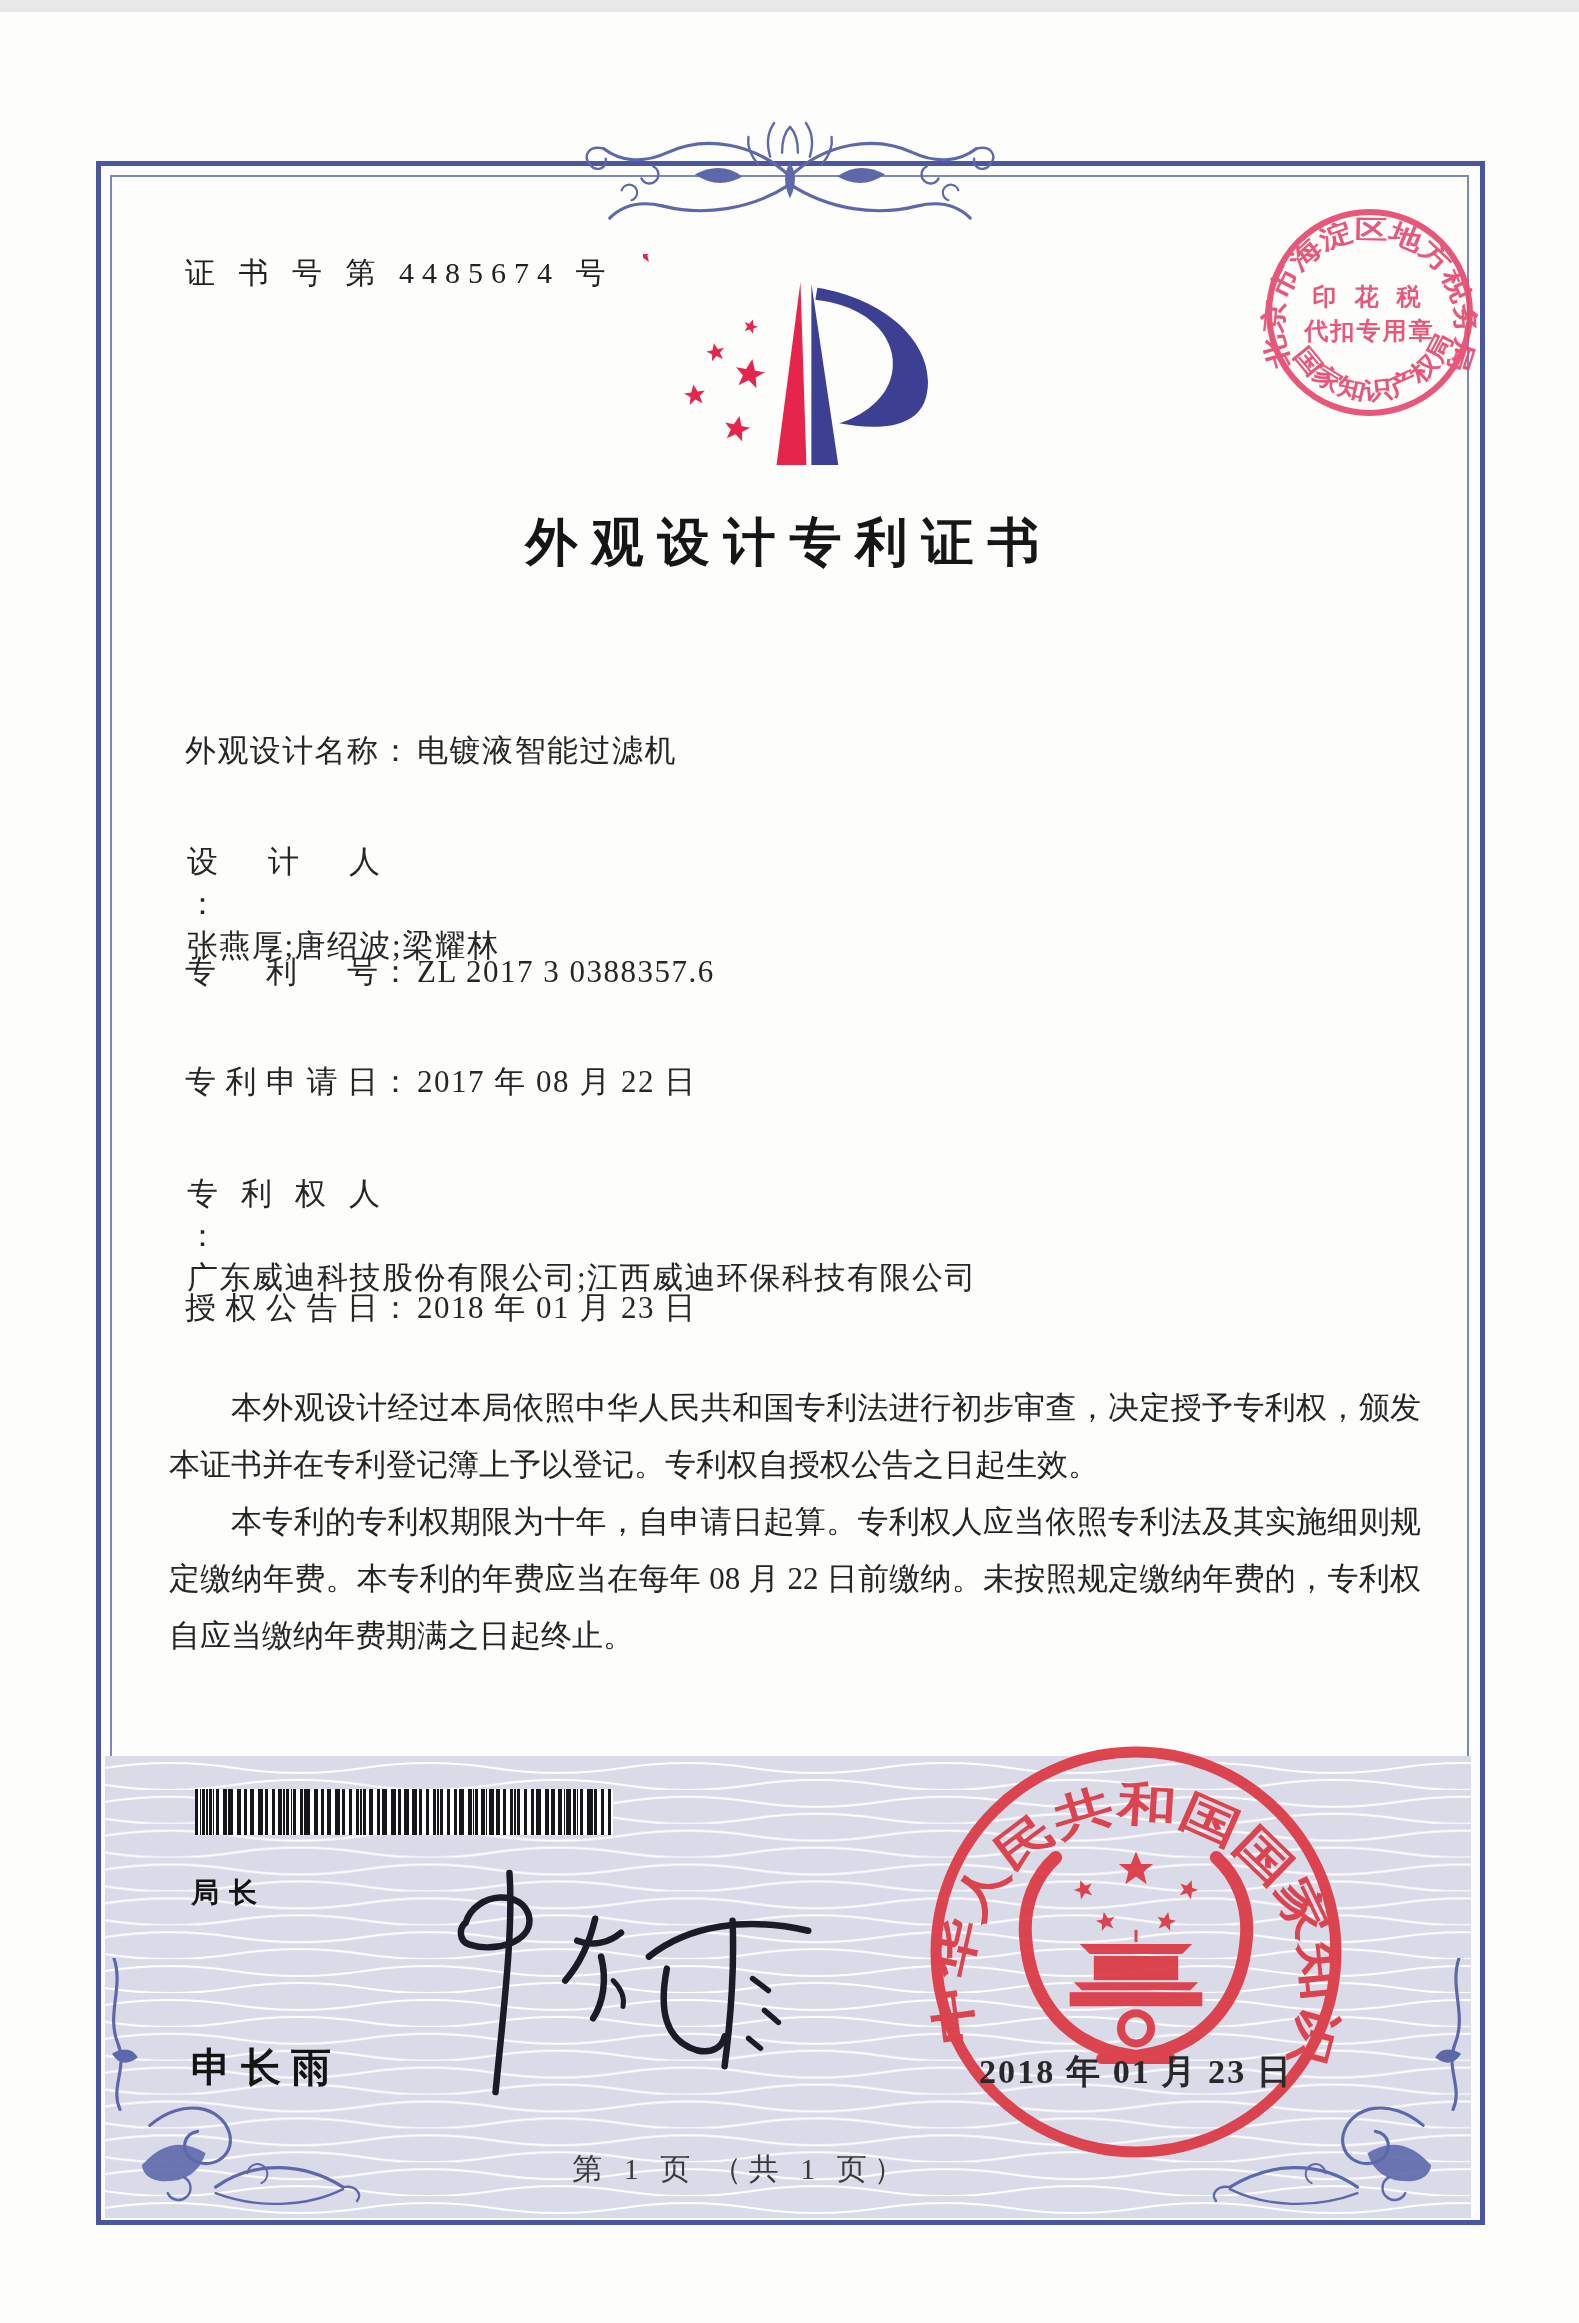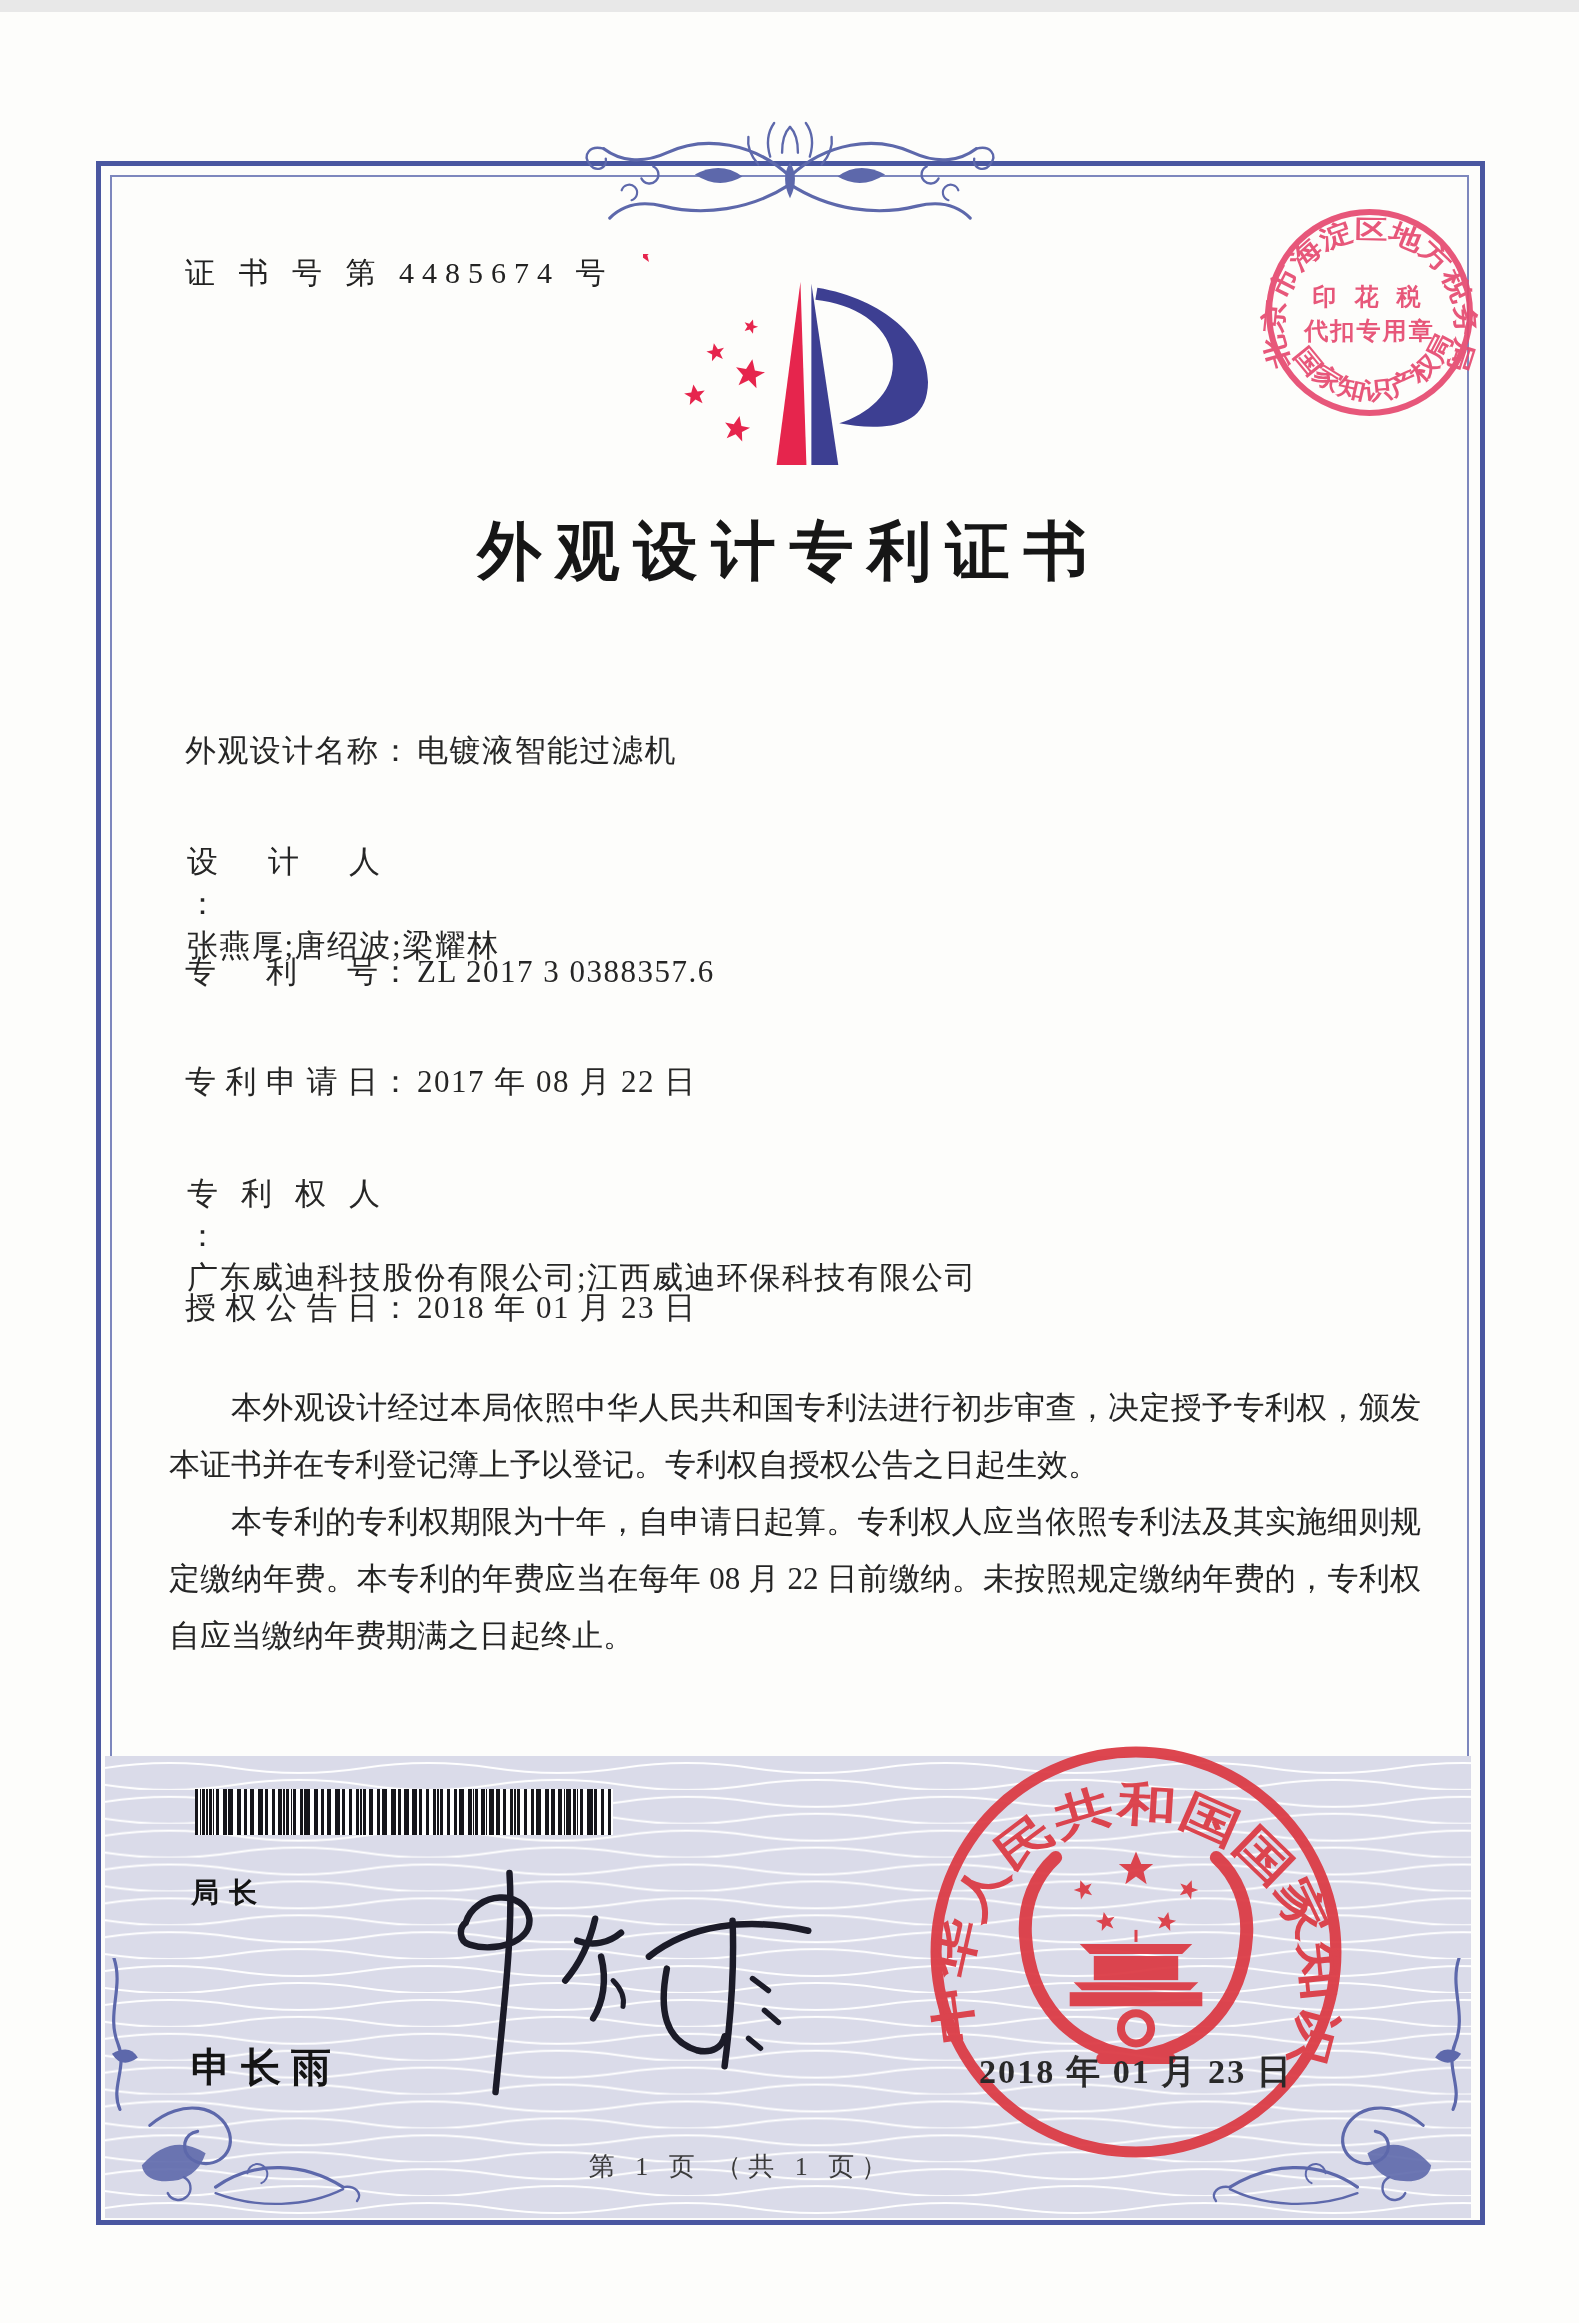--- a/index.html
+++ b/index.html
@@ -9,21 +9,21 @@
     font-family:"Liberation Serif", serif; color:#1f1f1f;
   }
   
   .frame-outer{position:absolute; left:96px; top:149px; width:1379px; height:2054px;
     border:5px solid #4a57a0;}
   .frame-inner{position:absolute; left:110px; top:163px; width:1355px; height:2030px;
     border:2px solid #7d87bd;}
   .cert-no{position:absolute; left:185px; top:241px; font-size:30px; letter-spacing:8px; color:#222;}
   .logo{position:absolute; left:643px; top:242px;}
   .title{position:absolute; left:0; top:496px; width:100%; text-align:center;
-    font-size:64px; font-weight:700; letter-spacing:14px; color:#161616;}
+    font-size:52px; font-weight:700; letter-spacing:14px; color:#161616;}
   .field-row{position:absolute; left:185px; display:flex; align-items:baseline;
     font-size:31px; color:#262626;}
   .field-row .lbl{display:inline-block; width:193px; text-align:justify; text-align-last:justify; white-space:nowrap;}
   .field-row .colon{margin:0 6px 0 2px;}
   .field-row .val{letter-spacing:1.5px; white-space:nowrap;}
   .row0{top:718px;} .row1{top:829px;flex-direction:column;} .row2{top:939px;}
   .row3{top:1049px;} .row4{top:1161px;flex-direction:column;} .row5{top:1275px;}
   .body-text{position:absolute; left:169px; top:1367px; width:1252px;}
   .body-text p{margin:0; text-indent:2em; font-size:31px; line-height:57px;
     text-align:justify; color:#242424;}
@@ -37,21 +37,21 @@
   .director-label{position:absolute; left:191px; top:1862px;
     font-family:"Liberation Sans", sans-serif; font-weight:700; font-size:28px;
     letter-spacing:10px; color:#141414;}
   .director-name{position:absolute; left:191px; top:2028px;
     font-family:"Liberation Sans", sans-serif; font-weight:700; font-size:40px;
     letter-spacing:10px; color:#141414;}
   .signature{position:absolute; left:413px; top:1849px;}
   .big-seal{position:absolute; left:923px; top:1727px; opacity:.94;}
   .tax-stamp{position:absolute; left:1258px; top:189px; opacity:.92;}
   .page-footer{position:absolute; left:0; top:2137px; width:1483px; text-align:center;
-    font-size:26px; letter-spacing:7px; color:#3a3a3a;}
+    font-size:30px; letter-spacing:7px; color:#3a3a3a;}
   .dragon{position:absolute; left:545px; top:107px;}
   .flourish-bl{position:absolute; left:98px; top:1946px;}
   .flourish-br{position:absolute; left:1206px; top:1946px; transform:scaleX(-1);}
   svg text{font-family:"Liberation Serif", serif;}
 </style>
 </head>
 <body>
 
 <div class="page">
 

